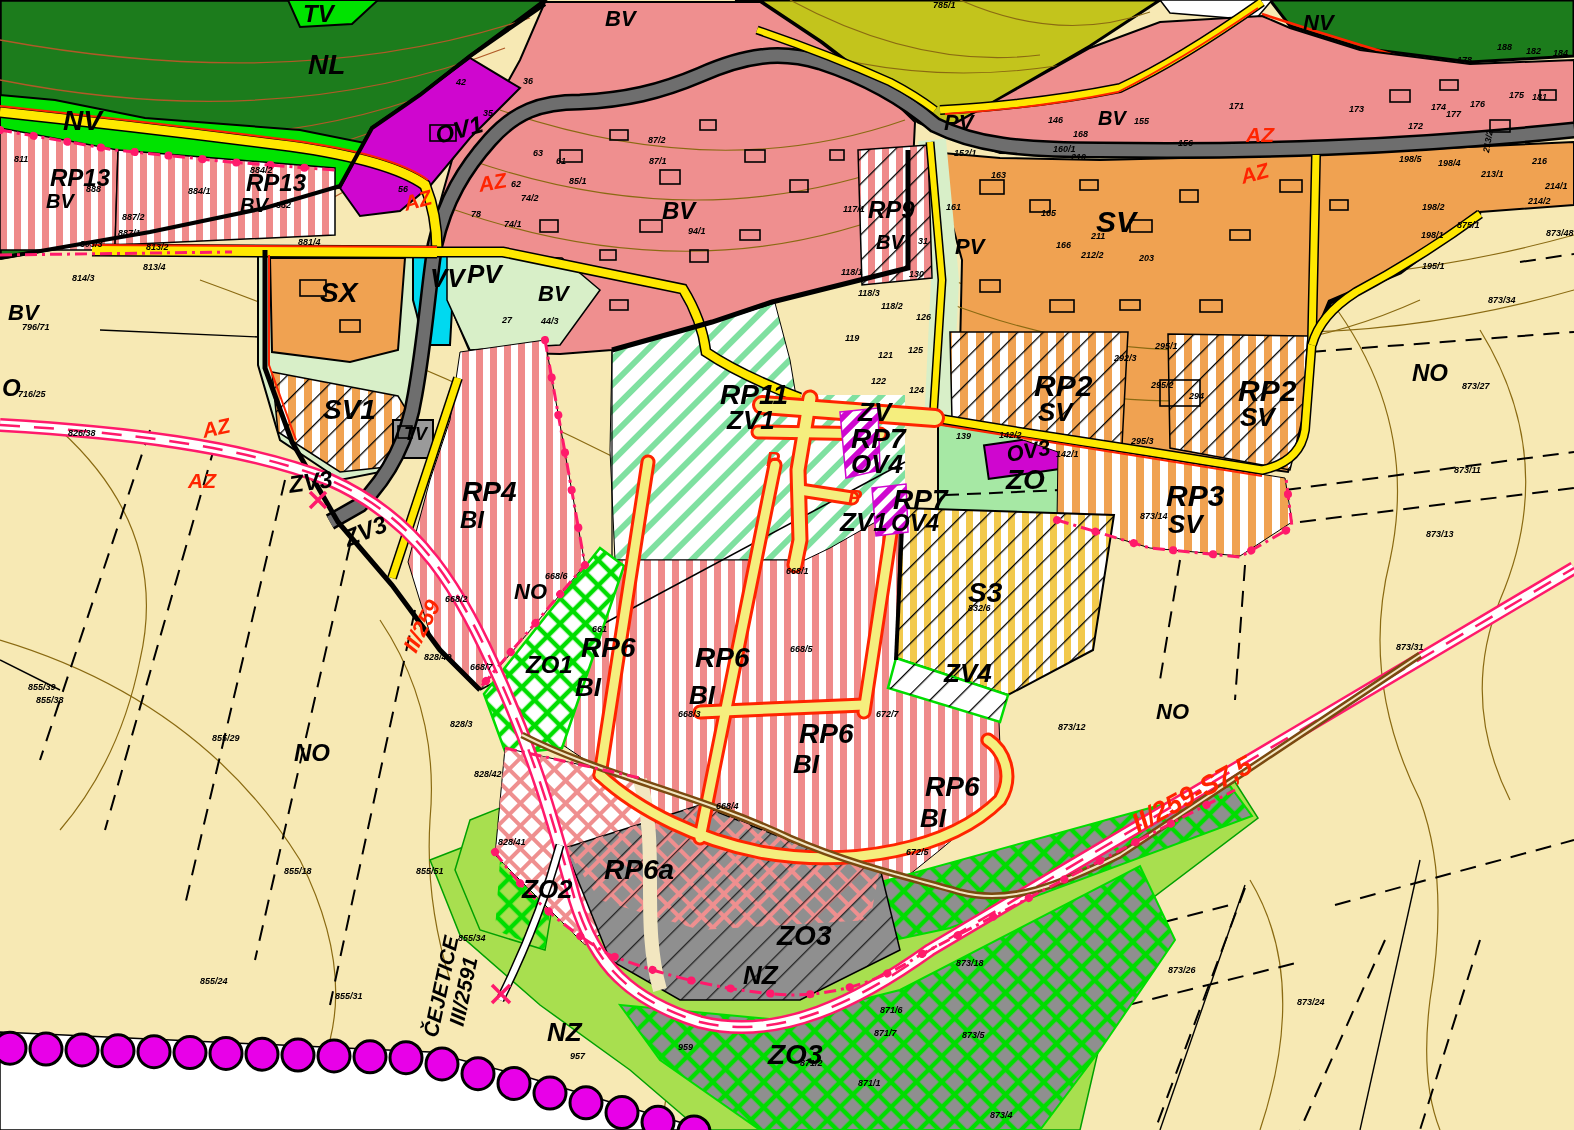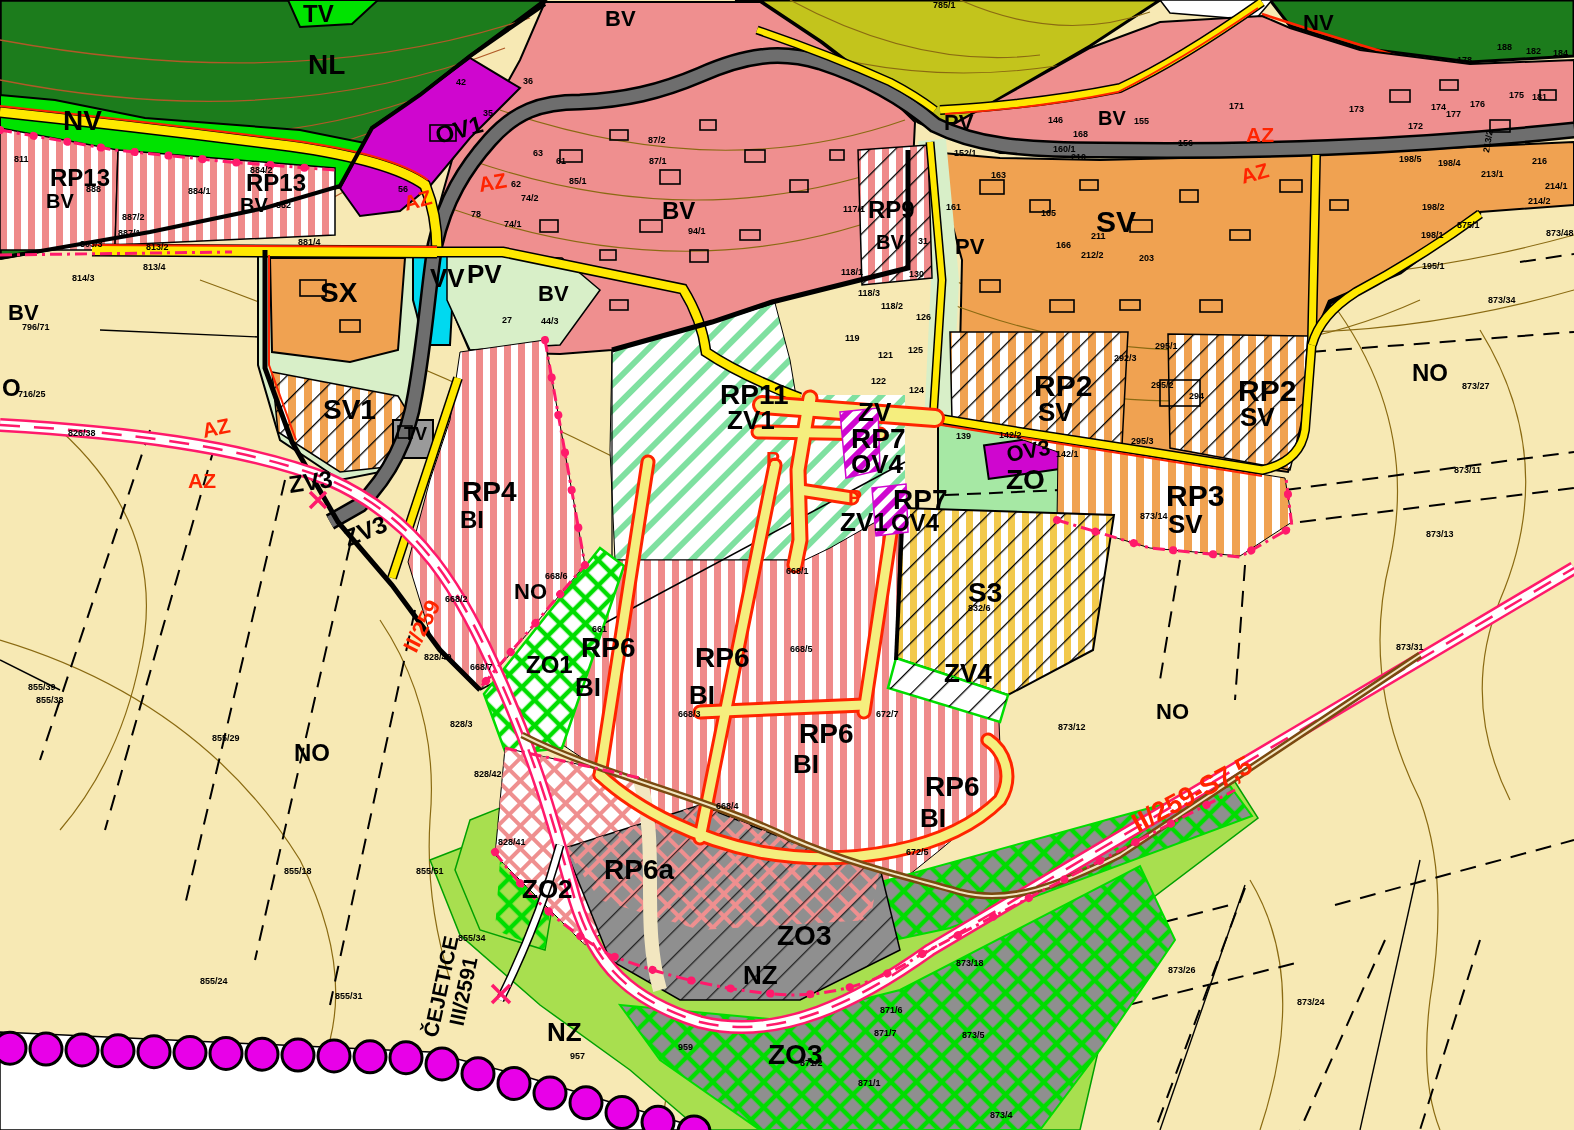--- a/index.html
+++ b/index.html
@@ -1,16 +1,16 @@
 <!DOCTYPE html>
 <html><head>
 <meta charset="utf-8">
 <style>
   html,body{margin:0;padding:0;background:#fff;}
-  #stage{width:1574px;height:1130px;position:relative;overflow:hidden;}
+  #stage{width:1574px;height:1130px;position:relative;overflow:hidden;font-style:italic;}
   svg{display:block;}
   text{font-family:"Liberation Sans","DejaVu Sans",sans-serif;}
   .zl{fill:#000;font-weight:bold;letter-spacing:0px;}
   .rl{fill:#ff2400;font-weight:bold;}
   .pl{fill:#000;font-size:9px;font-weight:bold;}
 </style>
 </head>
 <body>
 
 <div id="stage">

